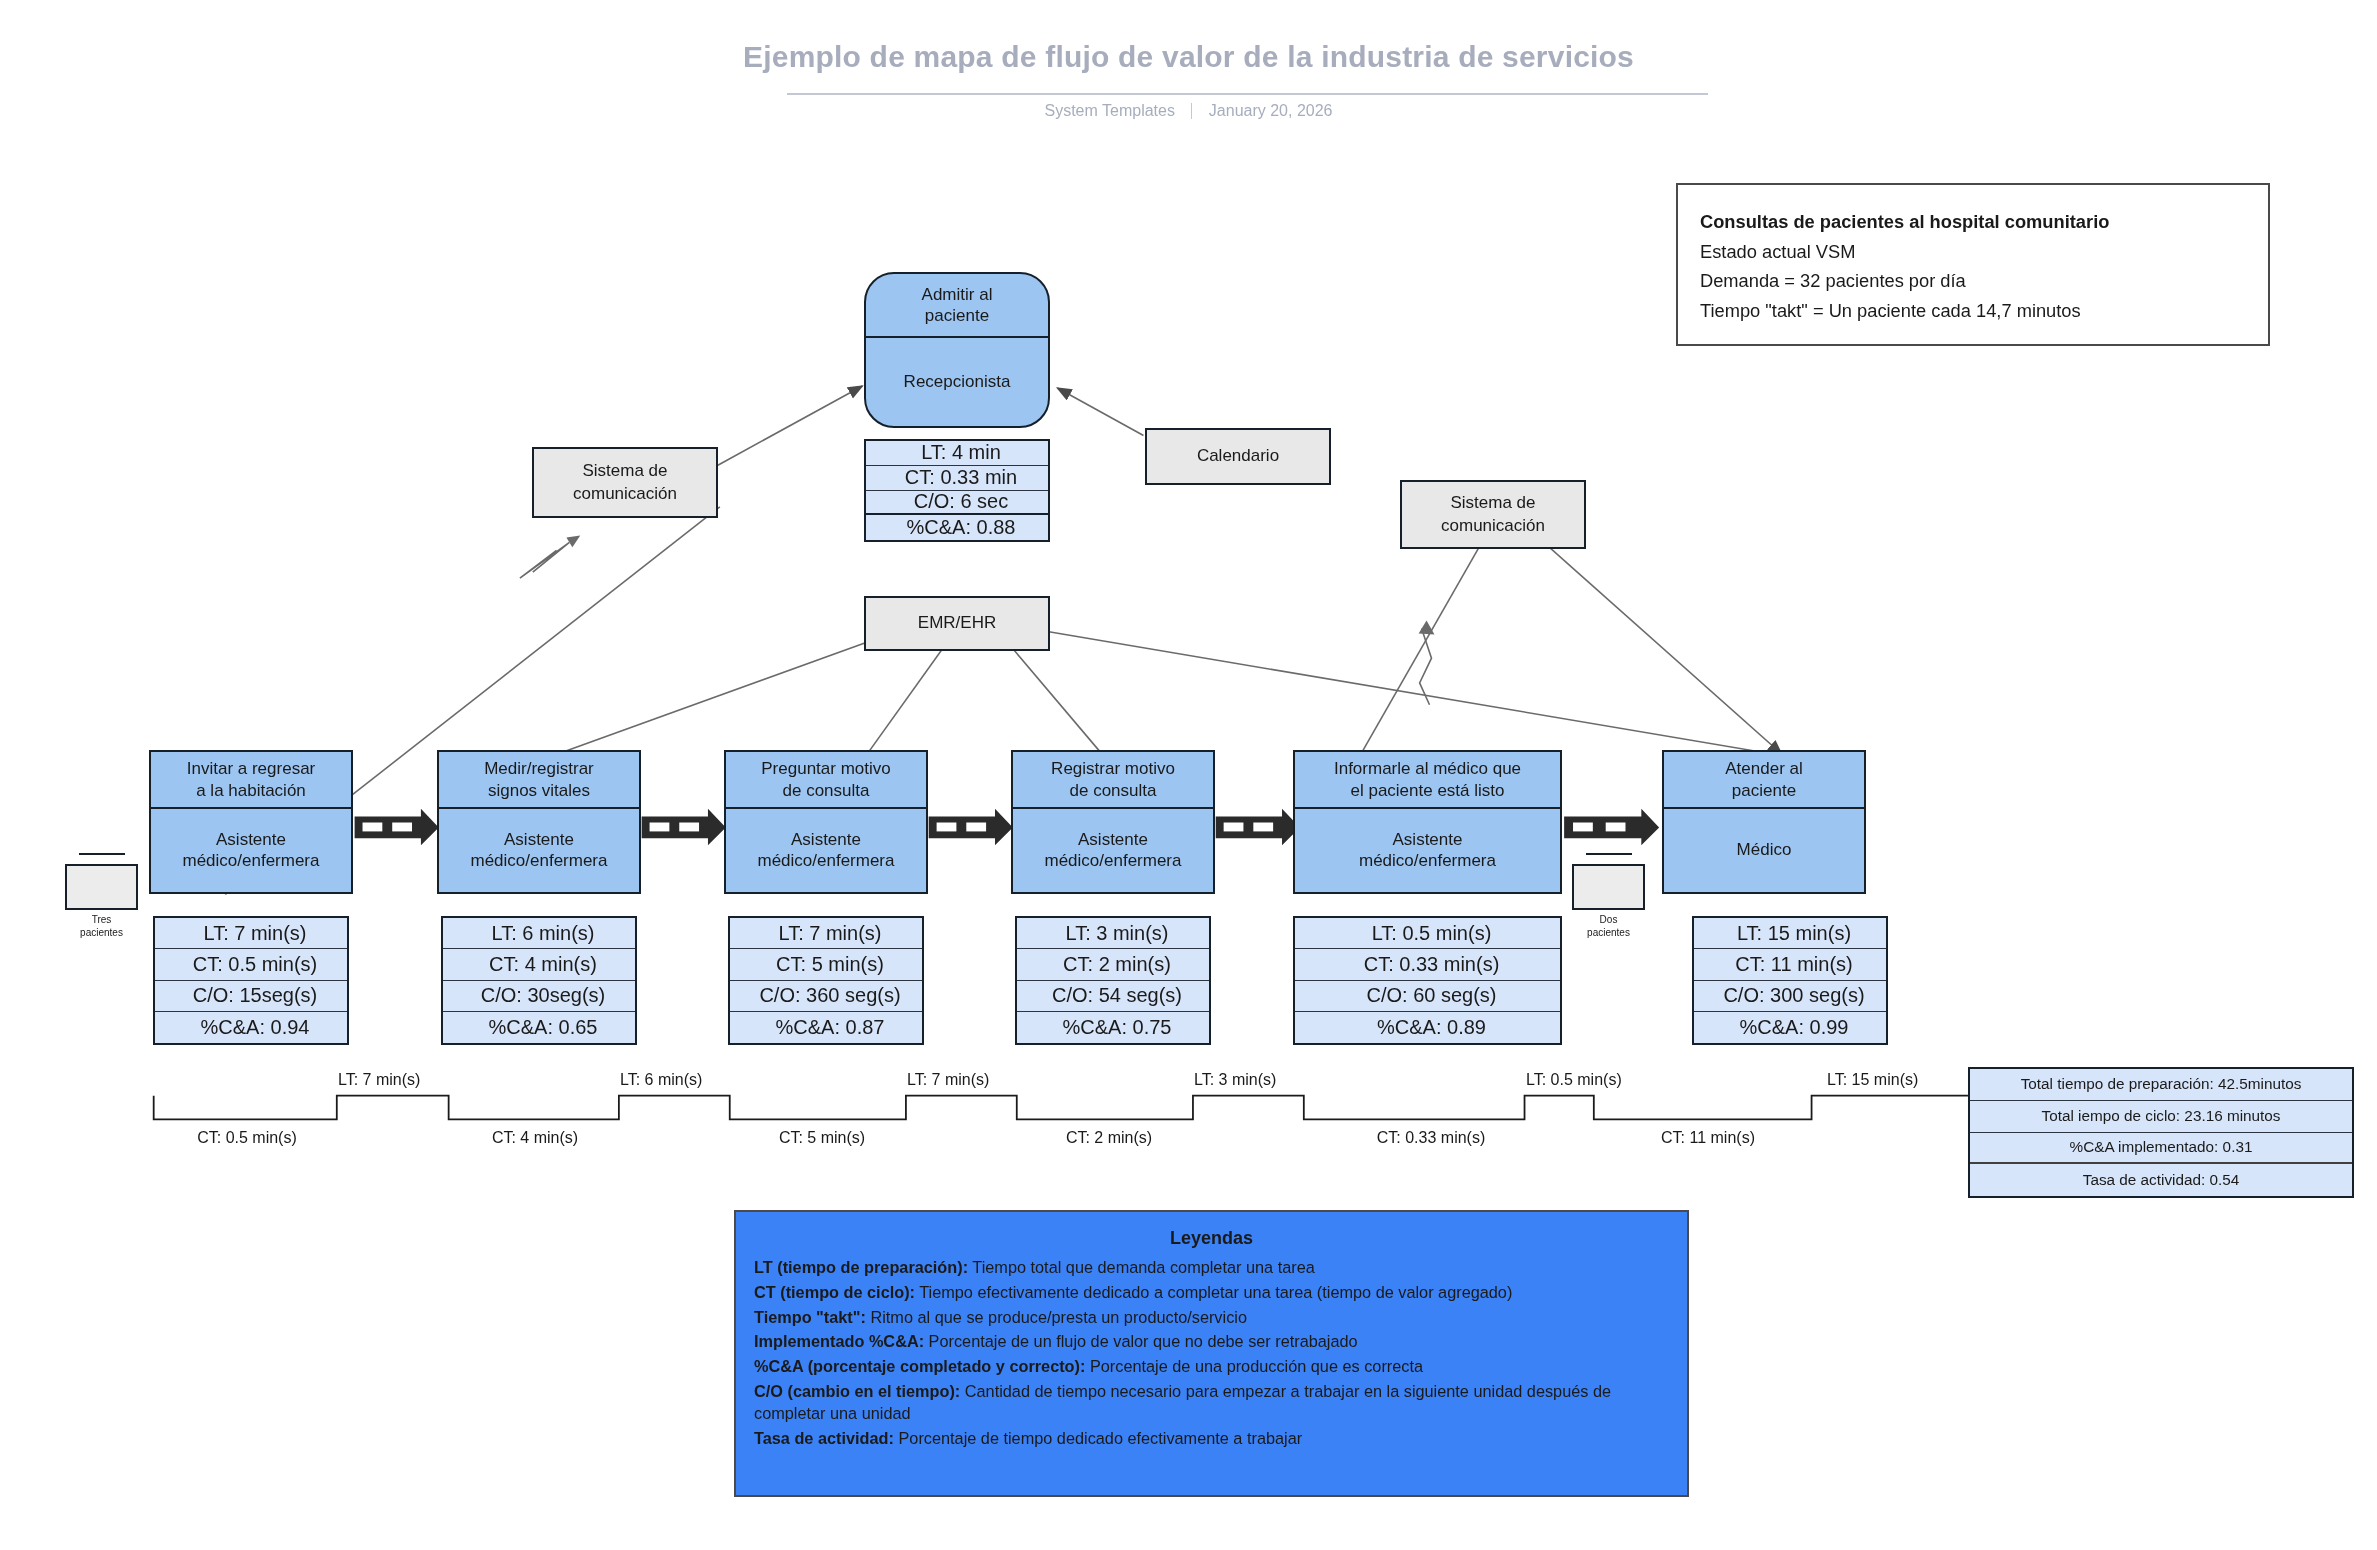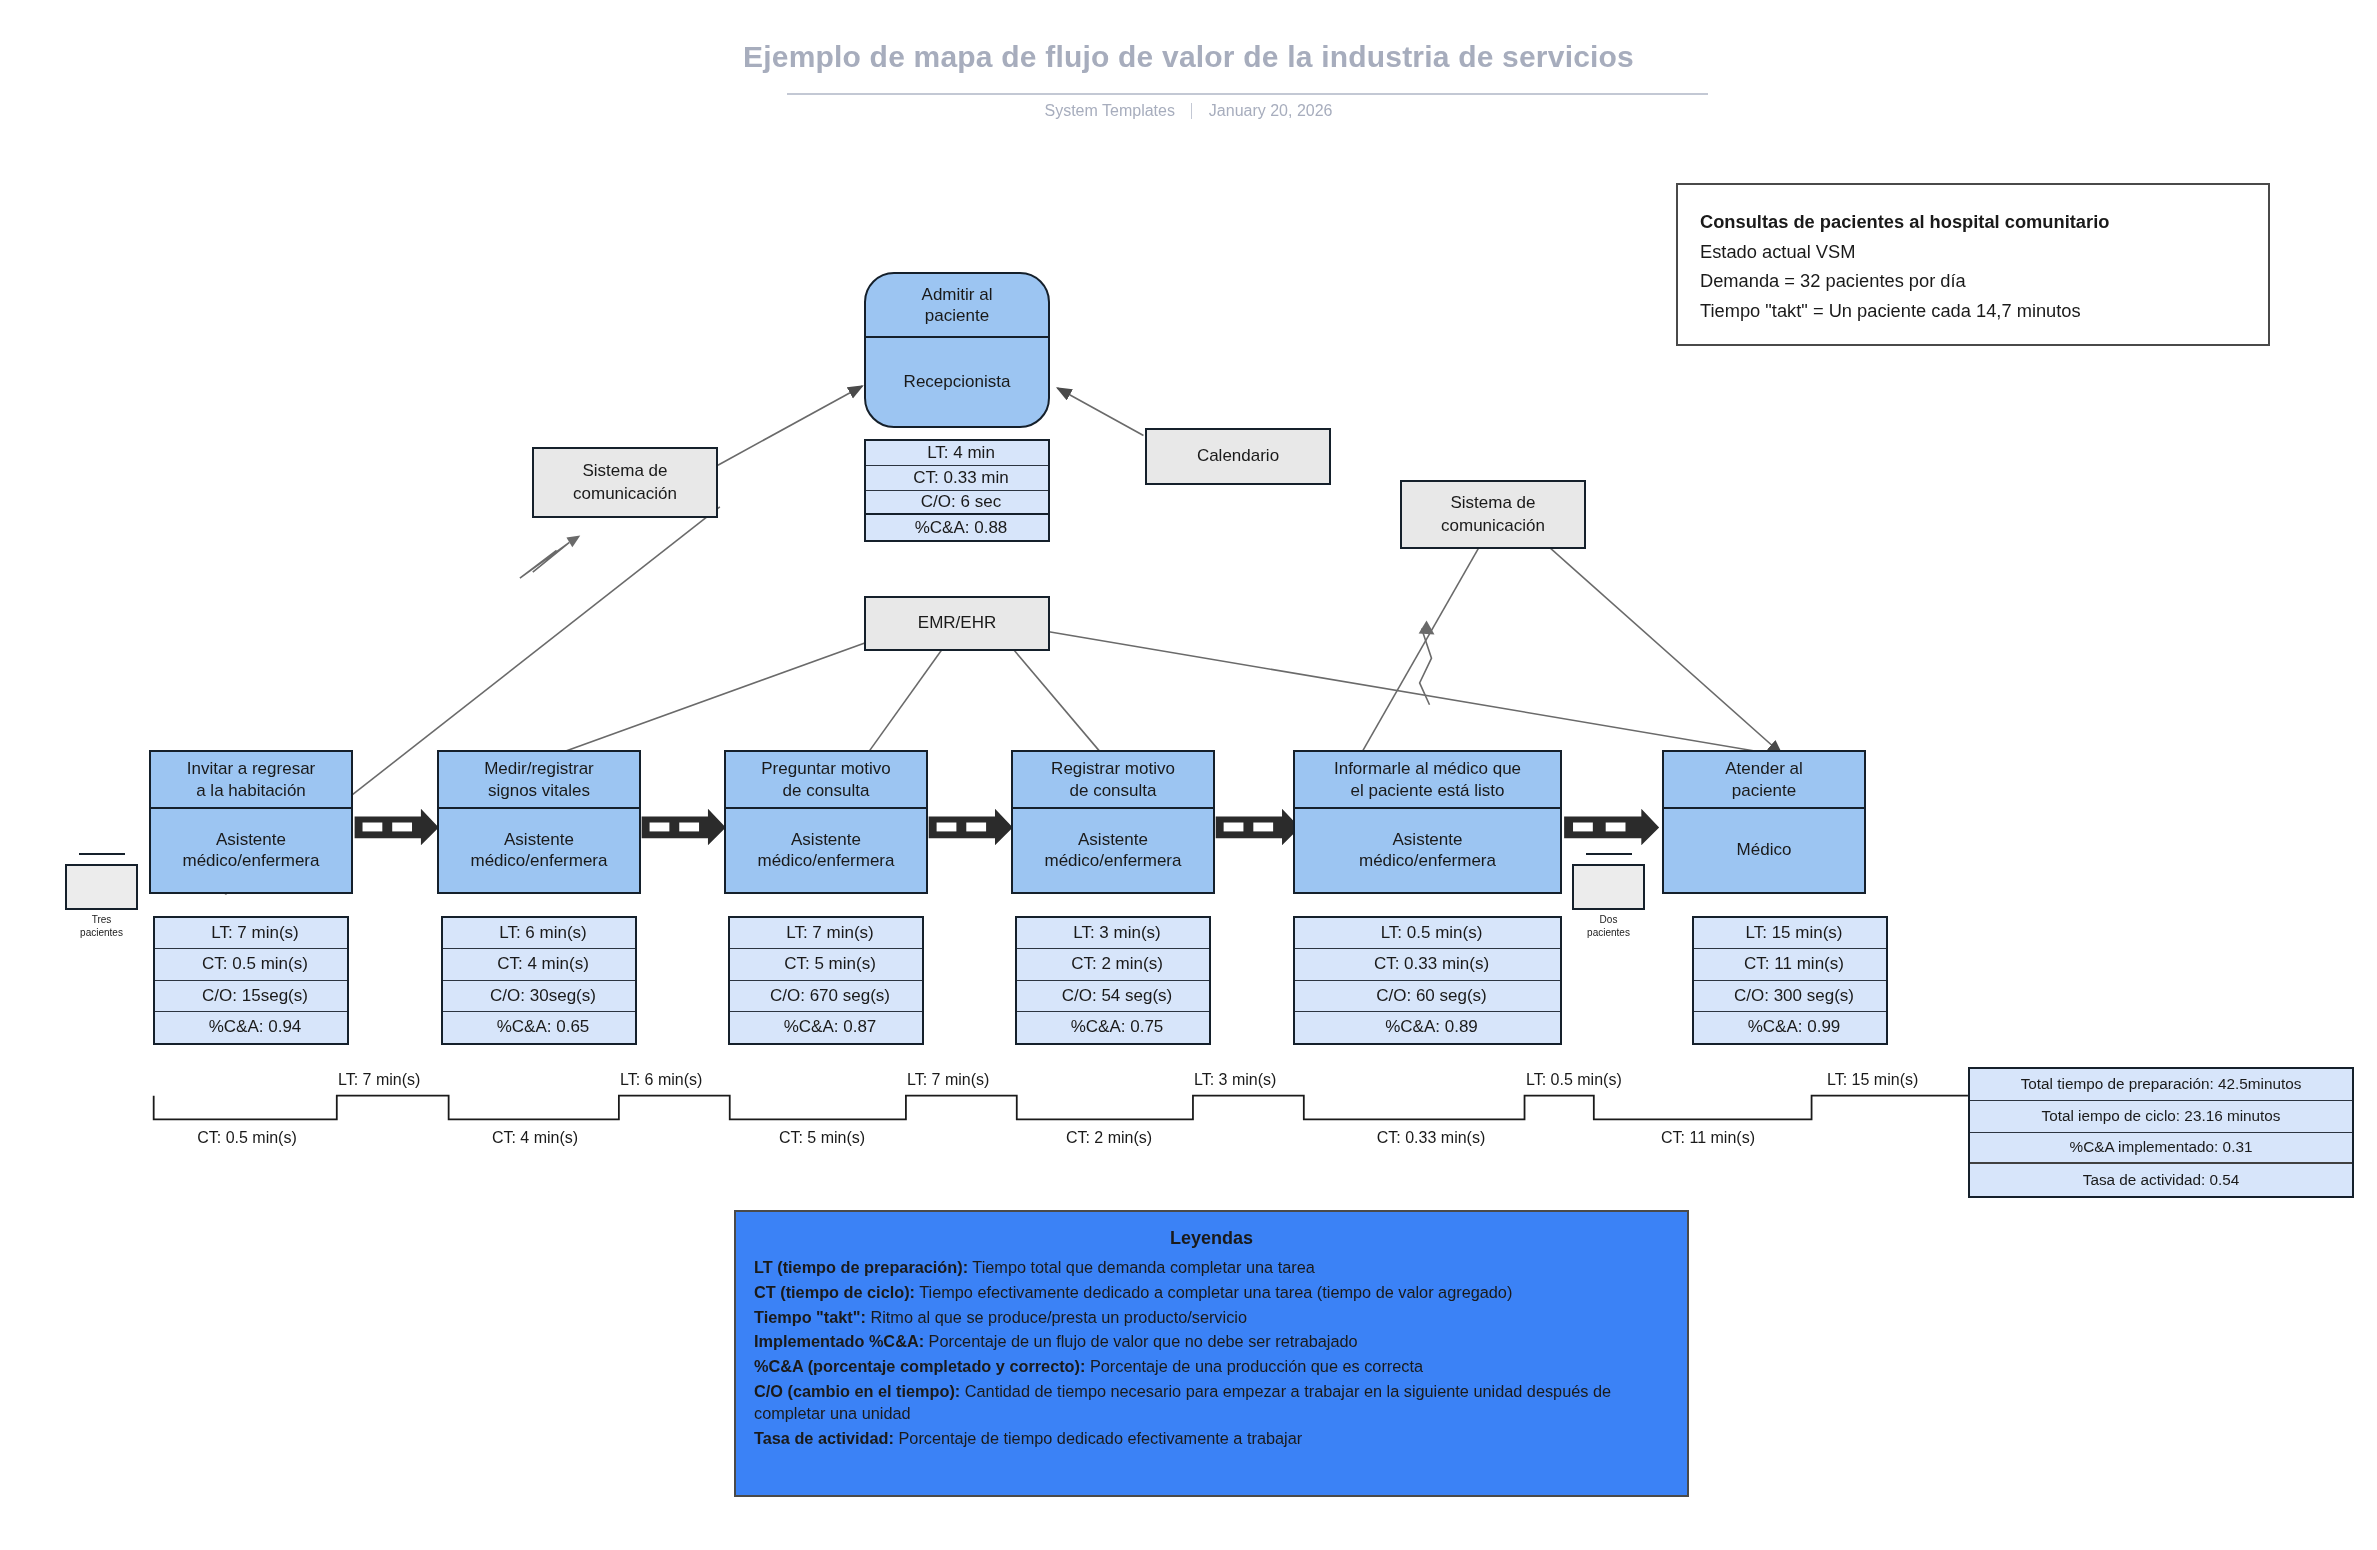--- a/index.html
+++ b/index.html
@@ -21,21 +21,21 @@
   .proc{position:absolute;border:2px solid #15202b;background:#9cc5f2;box-sizing:border-box;}
   .proc .ptitle{position:absolute;left:0;top:0;width:100%;box-sizing:border-box;
      border-bottom:2px solid #15202b;display:flex;align-items:center;justify-content:center;
      text-align:center;font-size:17px;line-height:1.25;padding:0 6px;}
   .proc .prole{position:absolute;left:0;bottom:0;width:100%;display:flex;align-items:center;
      justify-content:center;text-align:center;font-size:17px;line-height:1.25;padding:0 6px;
      box-sizing:border-box;}
 
   .metrics{position:absolute;border:2px solid #15202b;background:#d7e5fa;box-sizing:border-box;}
   .metrics .mrow{height:25%;box-sizing:border-box;border-bottom:1px solid #2b3440;
-     display:flex;align-items:center;justify-content:center;font-size:17px;padding-left:8px;}
+     display:flex;align-items:center;justify-content:center;font-size:20px;padding-left:8px;}
   .metrics .mrow:last-child{border-bottom:none;}
   .metrics .mrow.thick{border-bottom:2px solid #15202b;}
 
   .extbox{position:absolute;border:2px solid #15202b;background:#e8e8e8;box-sizing:border-box;
      display:flex;align-items:center;justify-content:center;text-align:center;
      font-size:17px;line-height:1.3;}
 
   
   .inv{position:absolute;}
   .inv .ibar{position:absolute;left:14px;top:0;width:46px;height:2px;background:#15202b;}
@@ -279,21 +279,21 @@
   <div class="prole" style="height:84px;">
     <div>
       <div>Asistente</div>
       <div>médico/enfermera</div>
     </div>
   </div>
 </div>
 <div class="metrics" style="left:728px;top:916px;width:196px;height:129px;">
   <div class="mrow">LT: 7 min(s)</div>
   <div class="mrow">CT: 5 min(s)</div>
-  <div class="mrow">C/O: 670 seg(s)</div>
+  <div class="mrow">C/O: 360 seg(s)</div>
   <div class="mrow">%C&amp;A: 0.87</div>
 </div>
 
 <div class="proc" style="left:1011px;top:750px;width:204px;height:144px;">
   <div class="ptitle" style="height:57px;">
     <div>
       <div>Registrar motivo</div>
       <div>de consulta</div>
     </div>
   </div>

